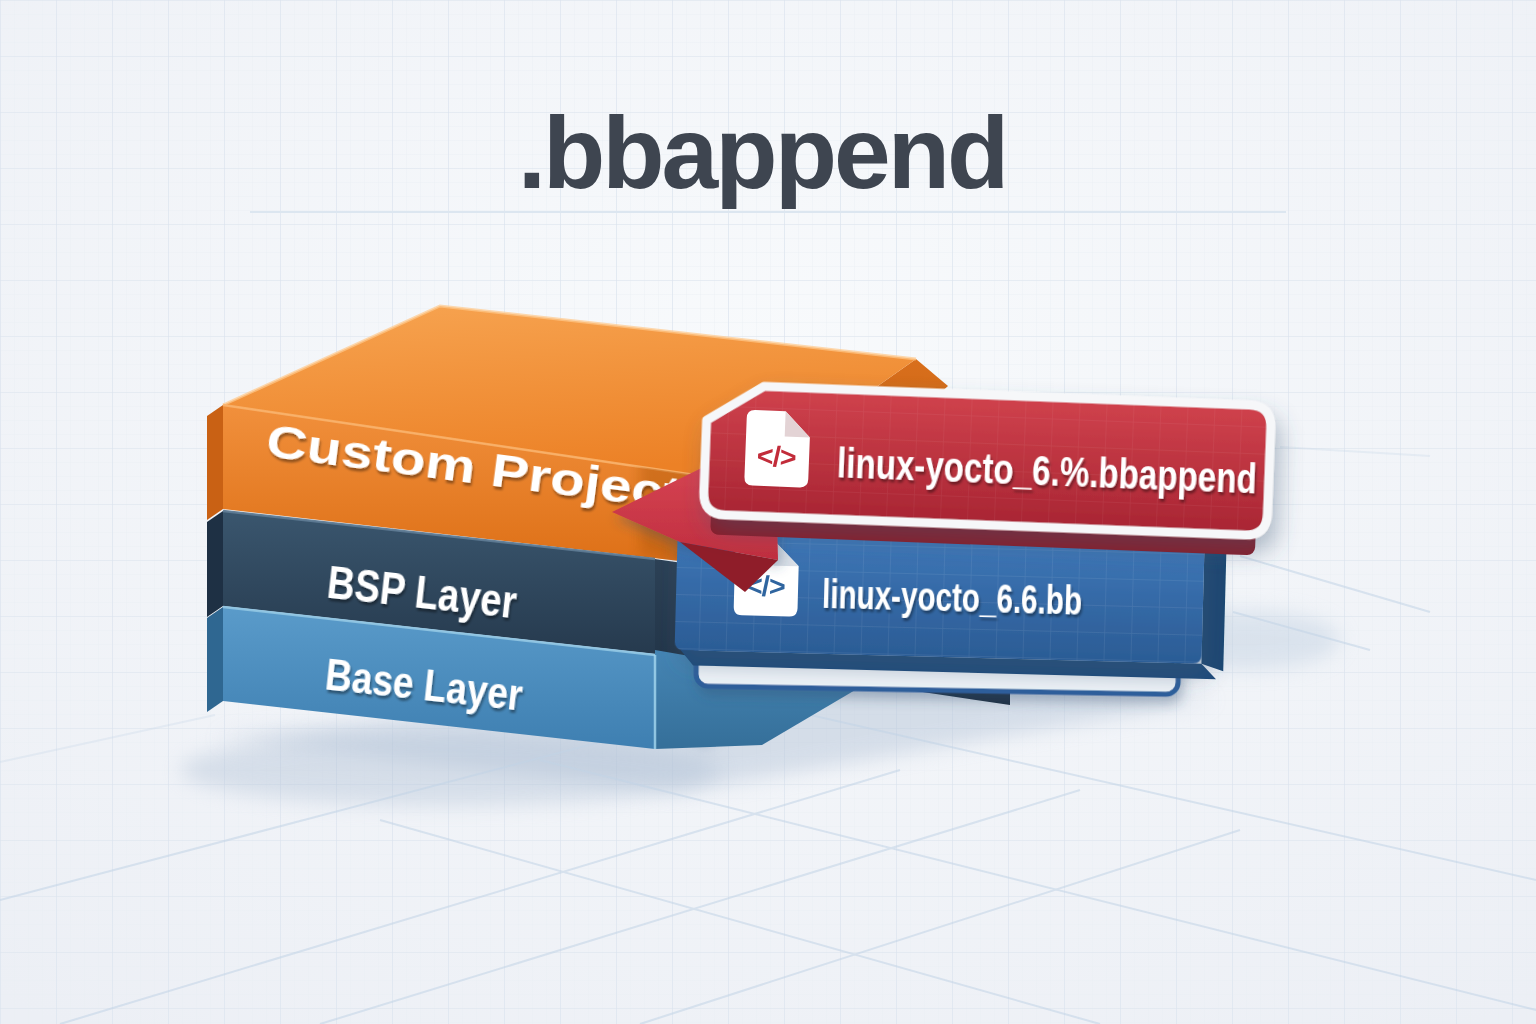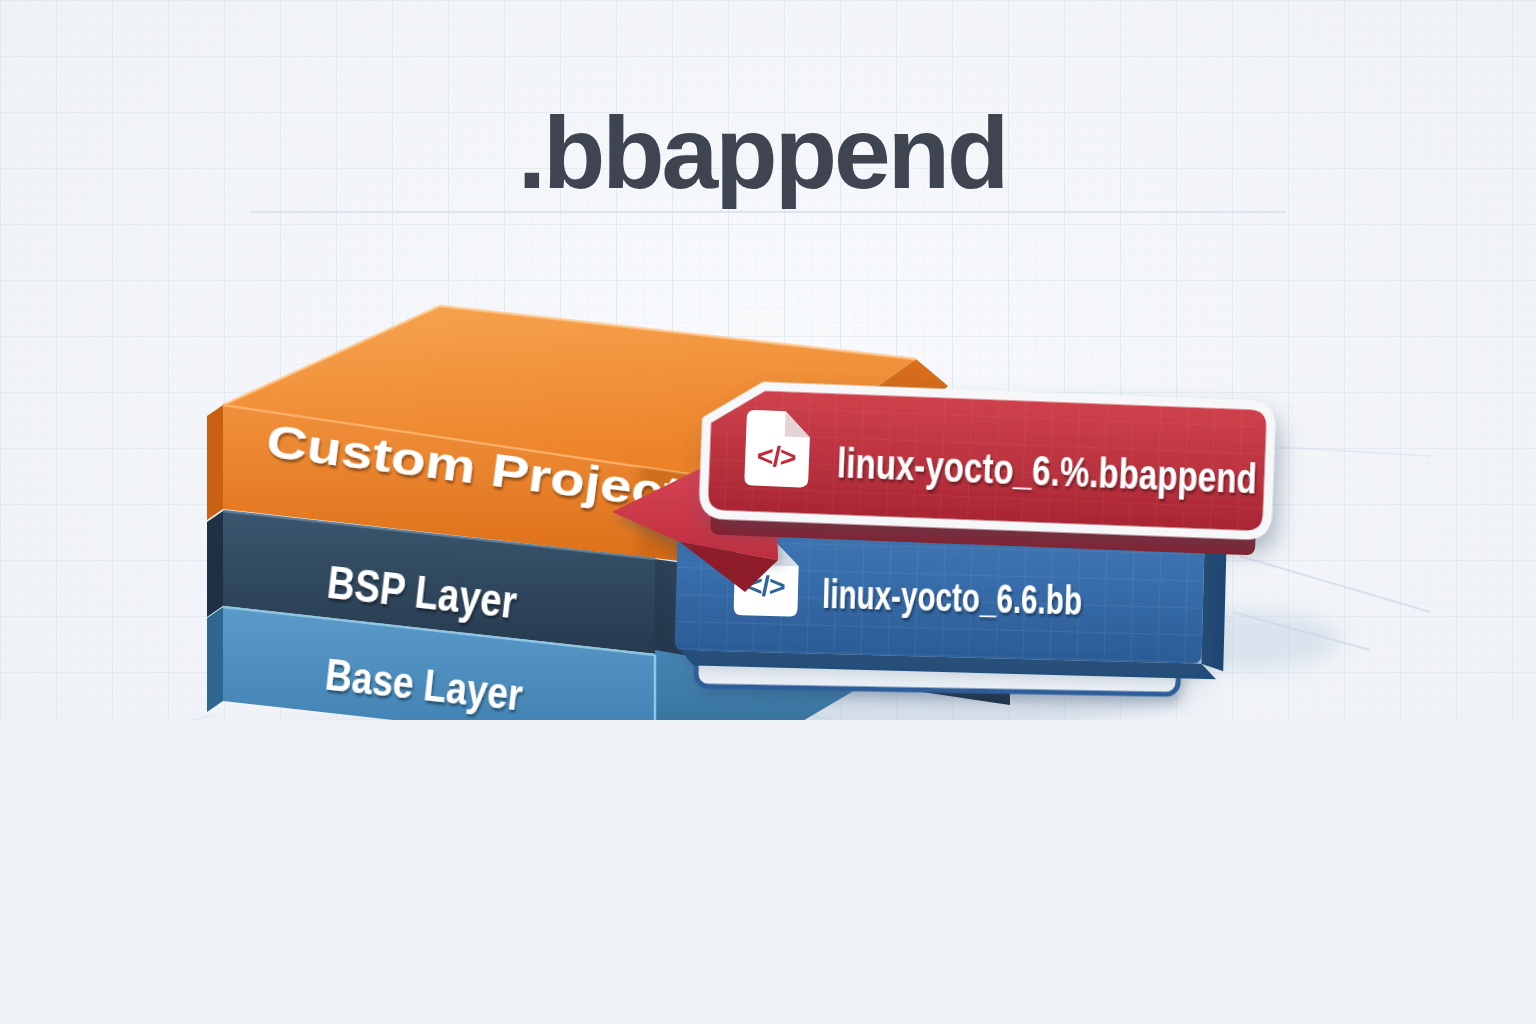--- a/index.html
+++ b/index.html
@@ -1,16 +1,16 @@
 <!DOCTYPE html>
 <html><head>
 <meta charset="utf-8">
 <style>
   html,body{margin:0;padding:0;background:#eef1f6;}
-  .stage{position:relative;width:1536px;height:720px;overflow:hidden;
+  .stage{position:relative;width:1536px;height:1024px;overflow:hidden;
          font-family:"Liberation Sans", sans-serif;}
   svg{display:block;}
   text{font-family:"Liberation Sans", sans-serif;}
 </style>
 </head>
 <body>
 
 <div class="stage">
 <svg width="1536" height="1024" viewBox="0 0 1536 1024">
   <defs>

